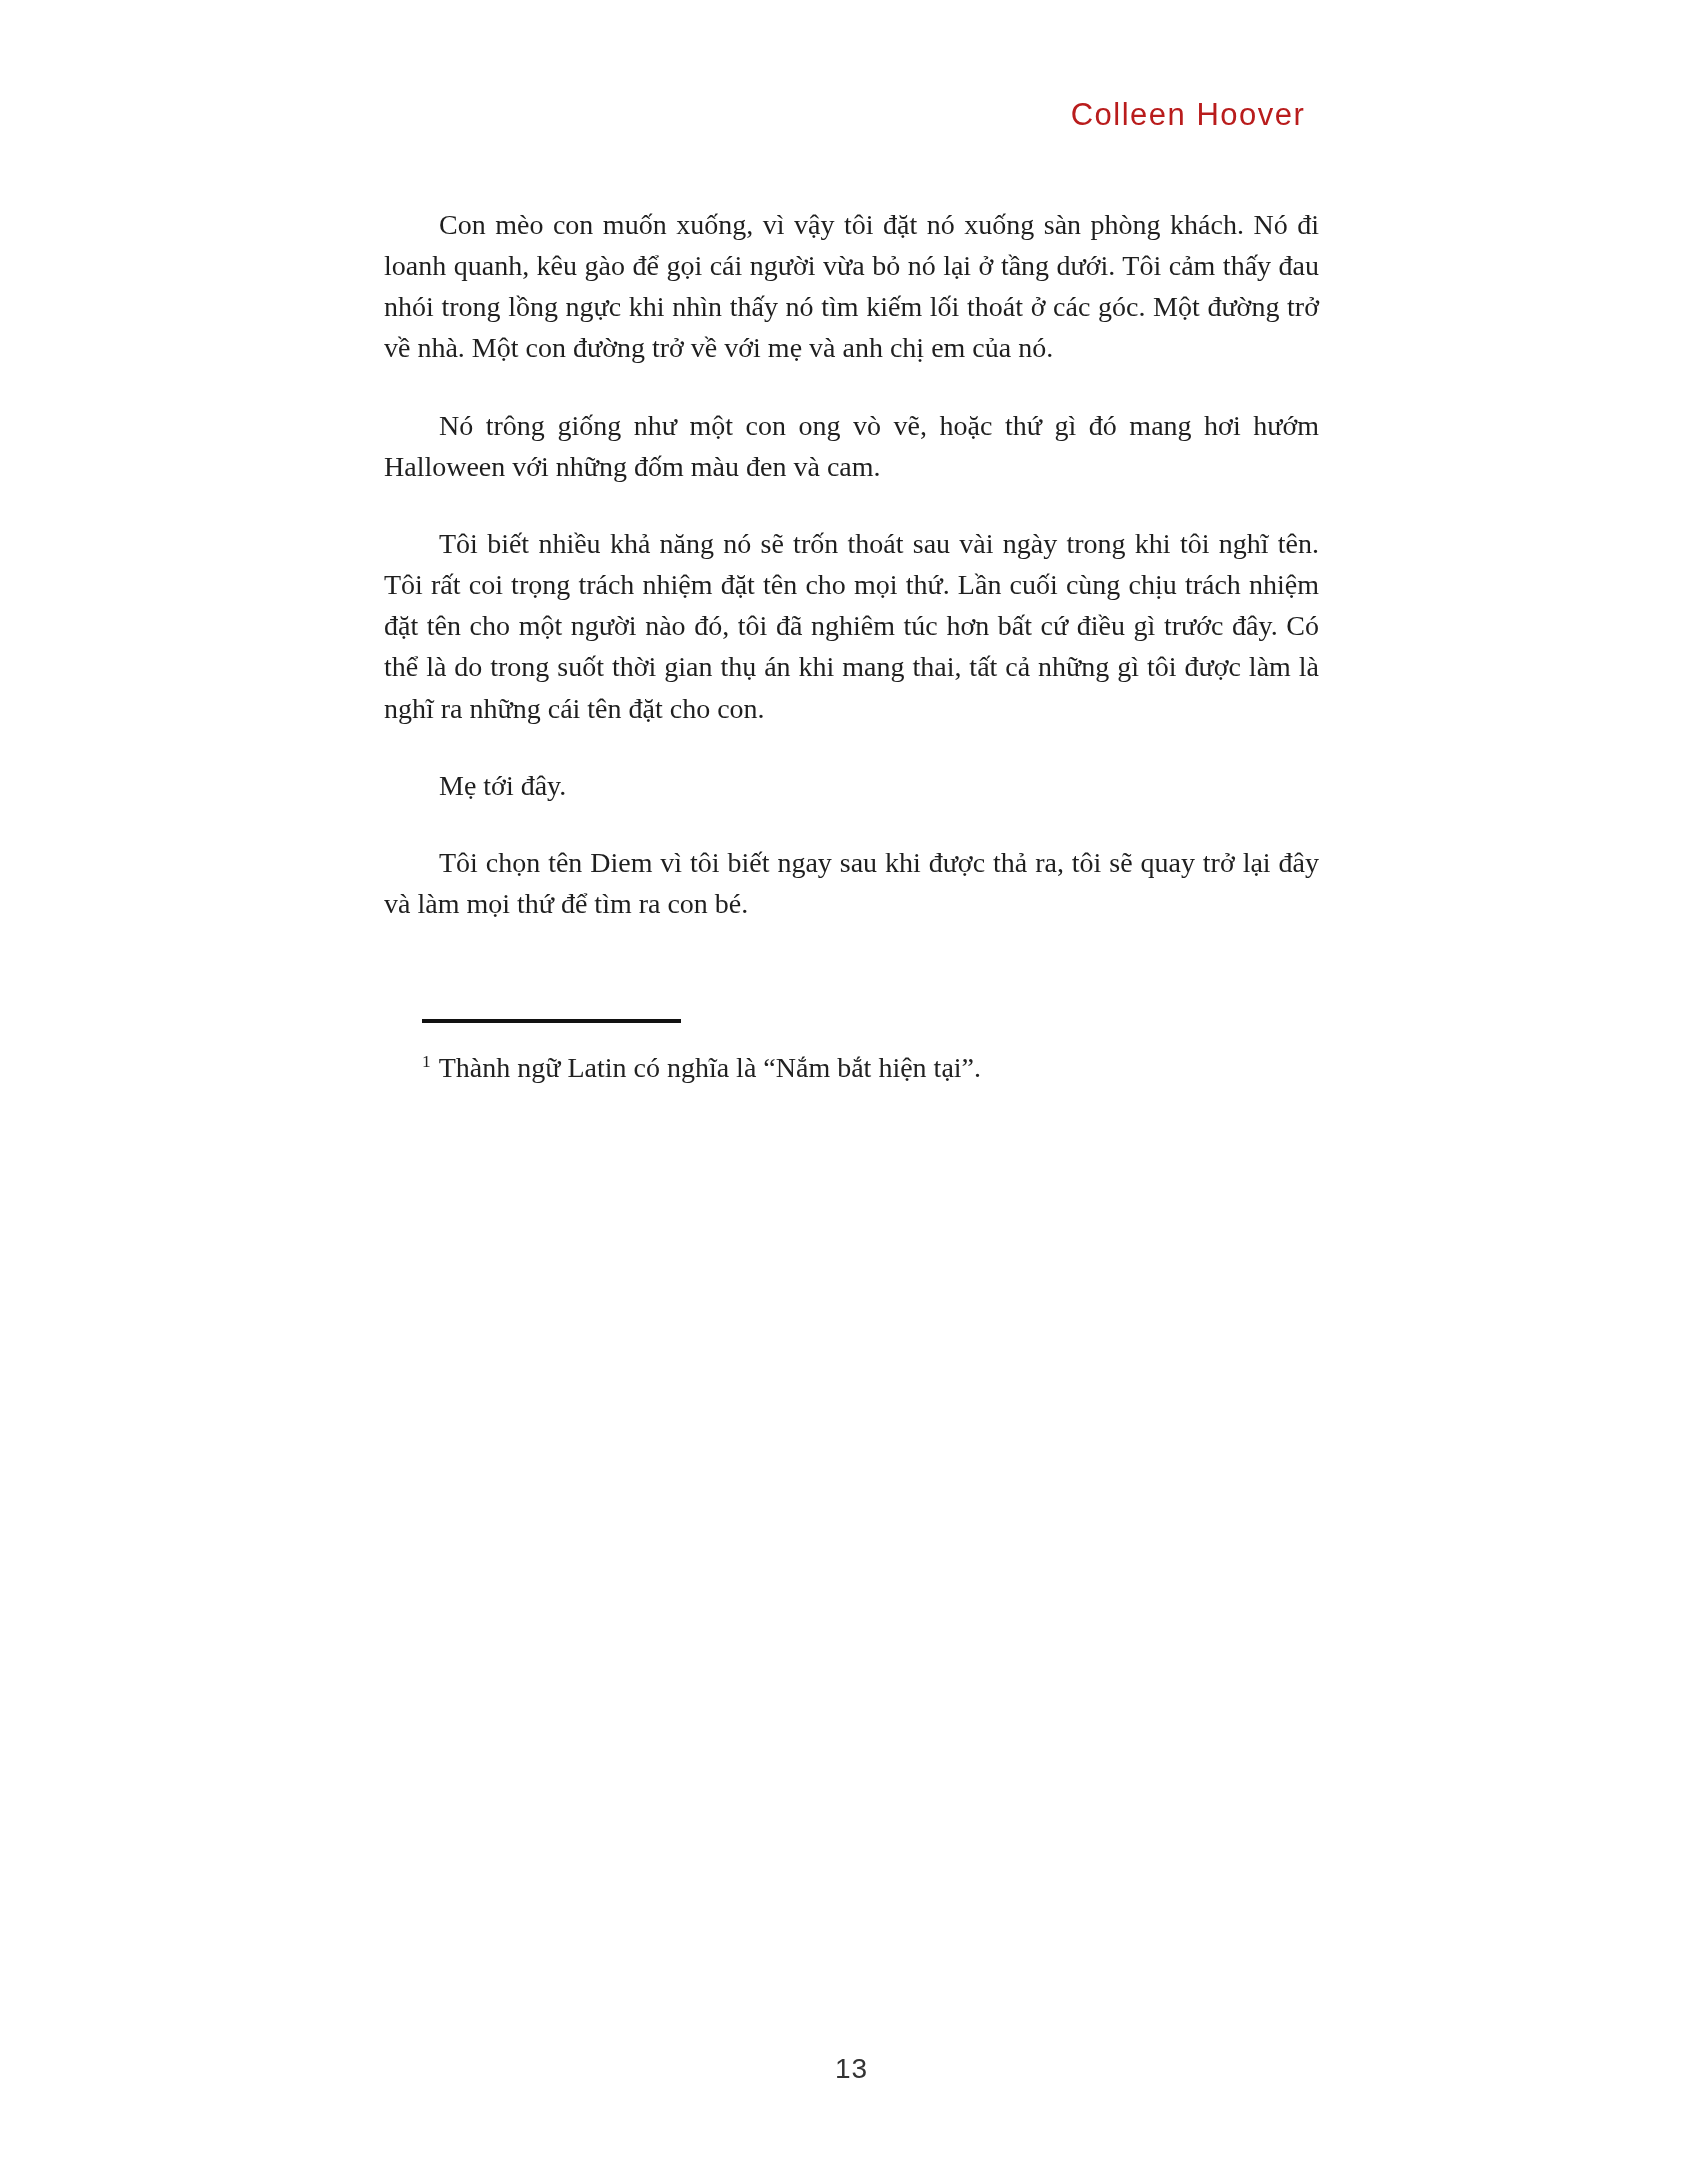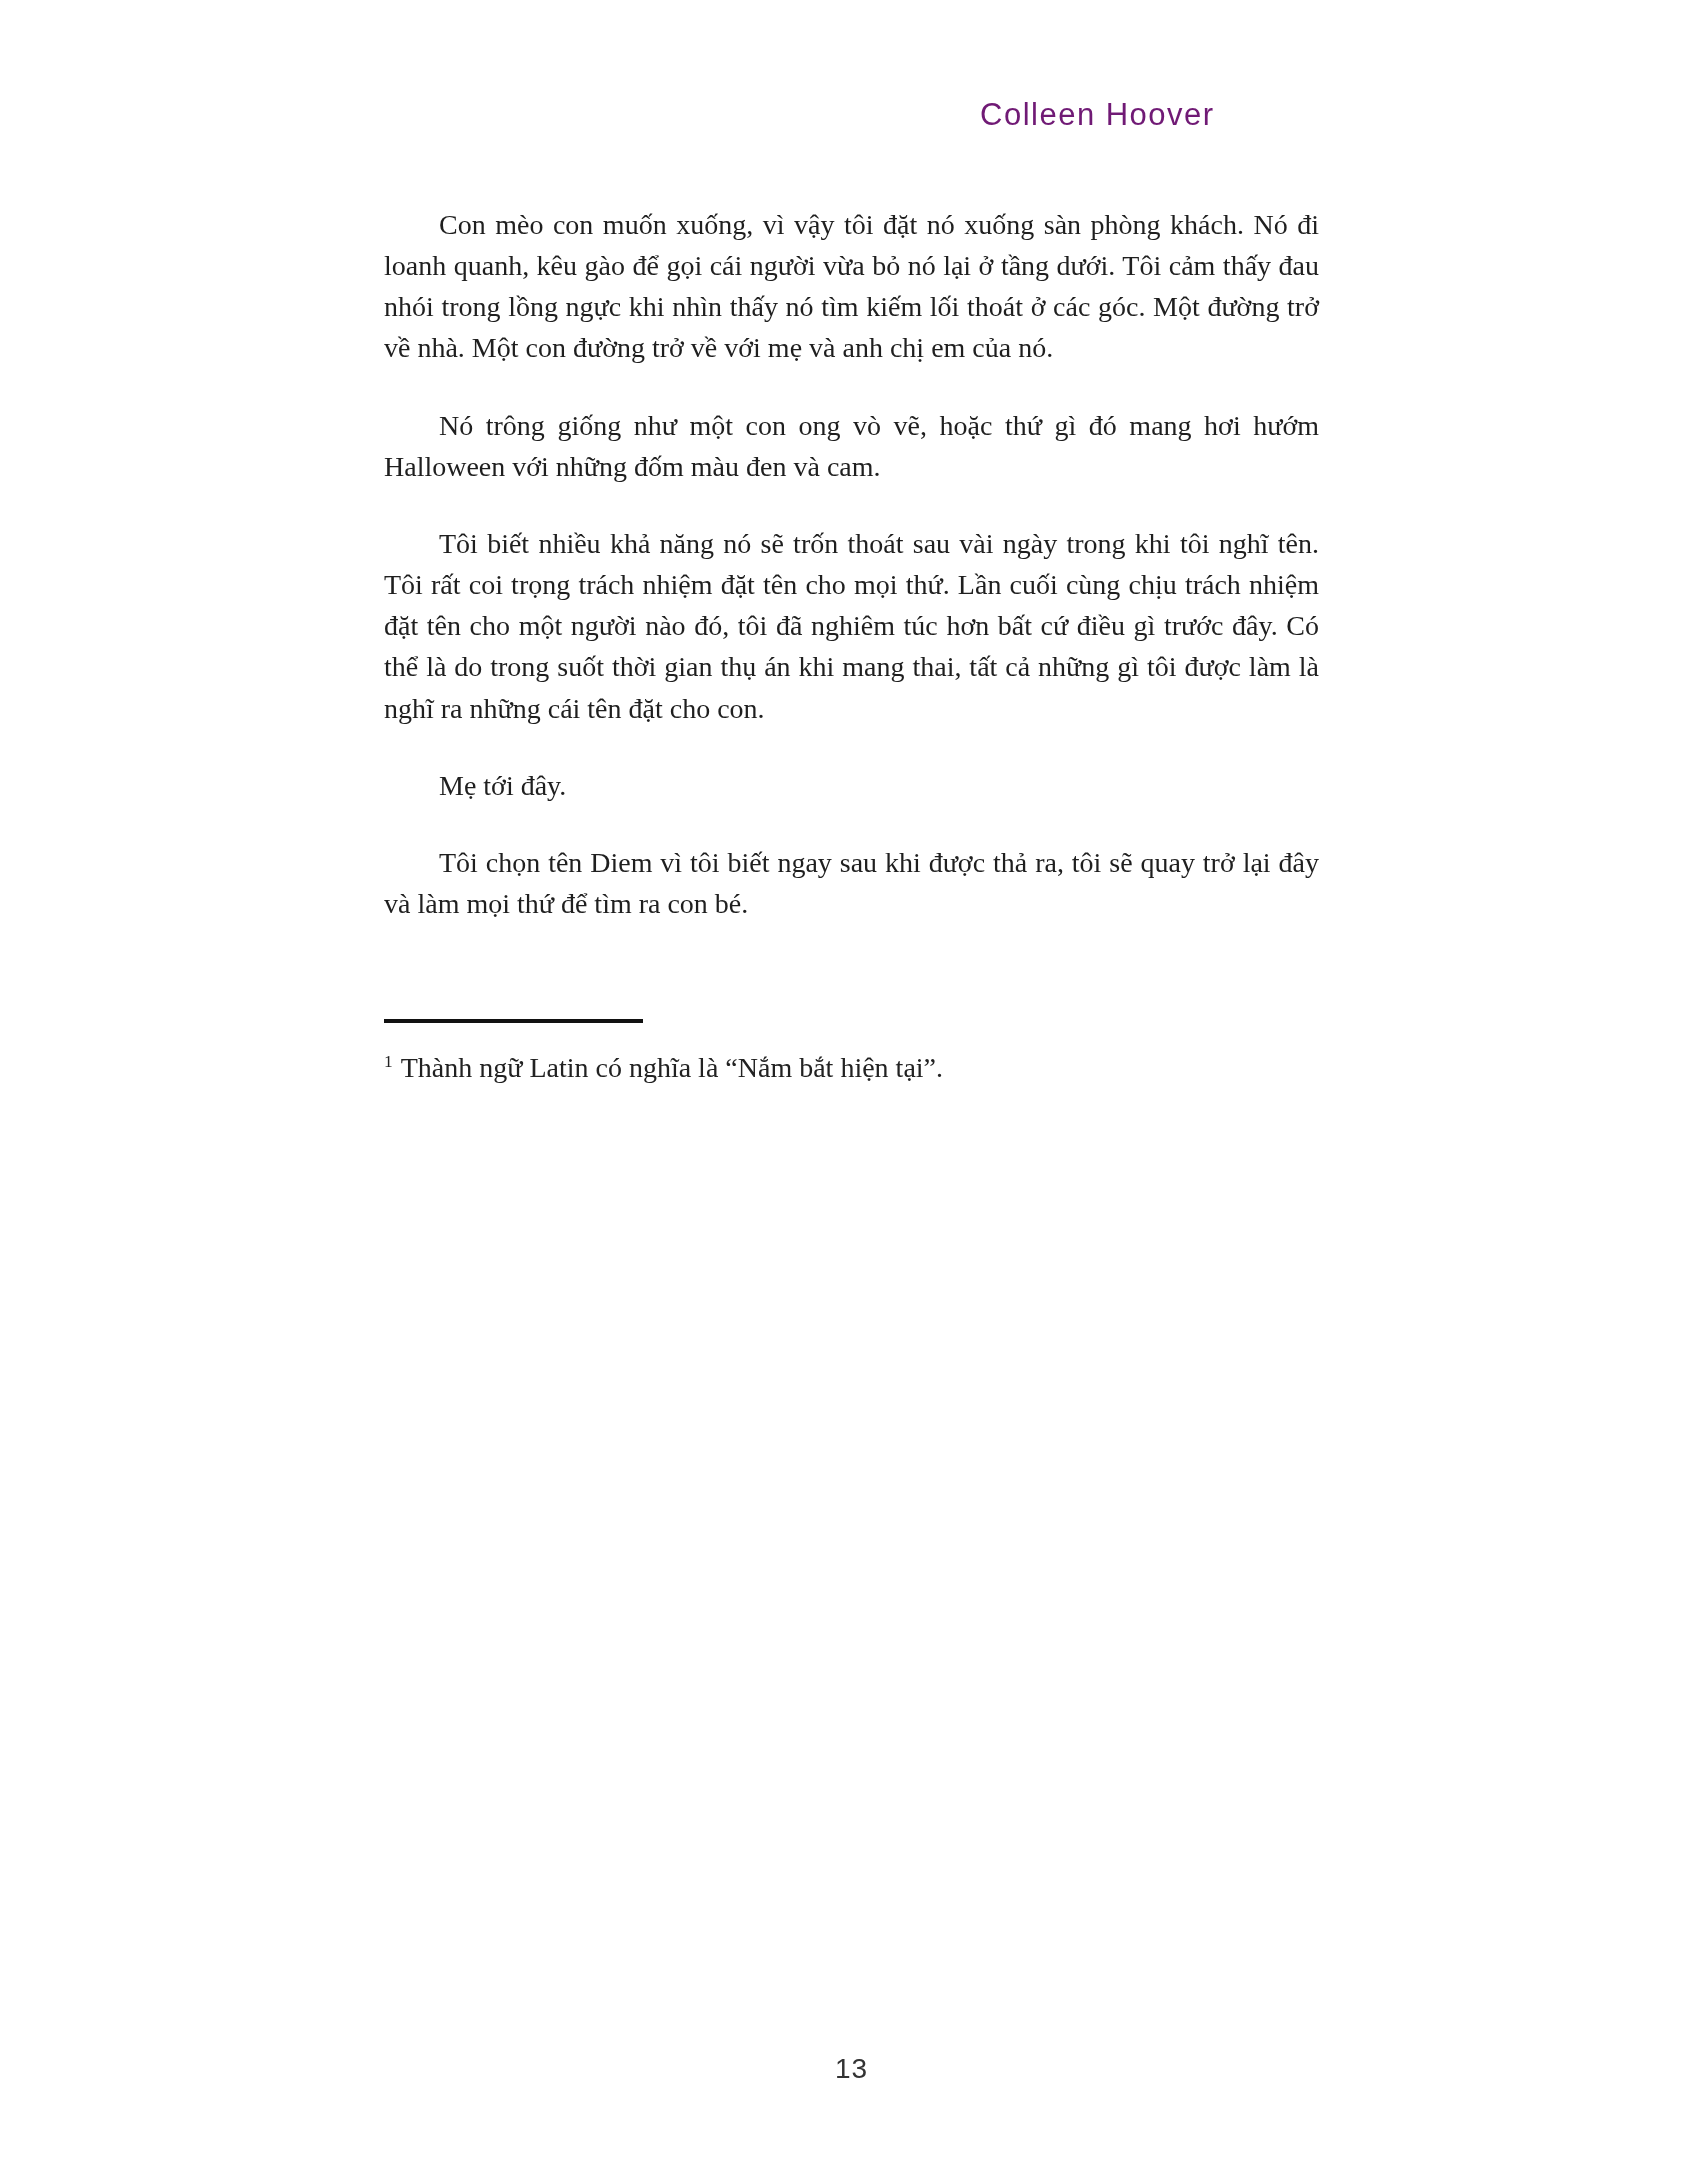--- a/index.html
+++ b/index.html
@@ -16,26 +16,26 @@
     width: 1683px;
     height: 2178px;
     overflow: hidden;
     background: #ffffff;
   }
   .running-header {
     position: absolute;
     top: 97px;
     left: 980px;
     width: 416px;
-    text-align: left;
+    text-align: center;
     font-family: "Liberation Sans", sans-serif;
     font-weight: 400;
     font-size: 31px;
     letter-spacing: 1.5px;
-    color: #701a75;
+    color: #b91c1c;
   }
   .content {
     position: absolute;
     left: 384px;
     top: 204px;
     width: 935px;
   }
   .para {
     margin: 0 0 36px 0;
     font-size: 28px;
@@ -48,20 +48,21 @@
     font-style: italic;
   }
   .fn-ref {
     font-size: 55%;
     line-height: 0;
     vertical-align: super;
     font-style: italic;
   }
   .footnote-block {
     margin-top: 95px;
+    margin-left: 38px;
   }
   .footnote-rule {
     width: 259px;
     height: 4px;
     background: #111111;
     margin: 0 0 24px 0;
   }
   .footnote {
     margin: 0;
     font-size: 28px;

